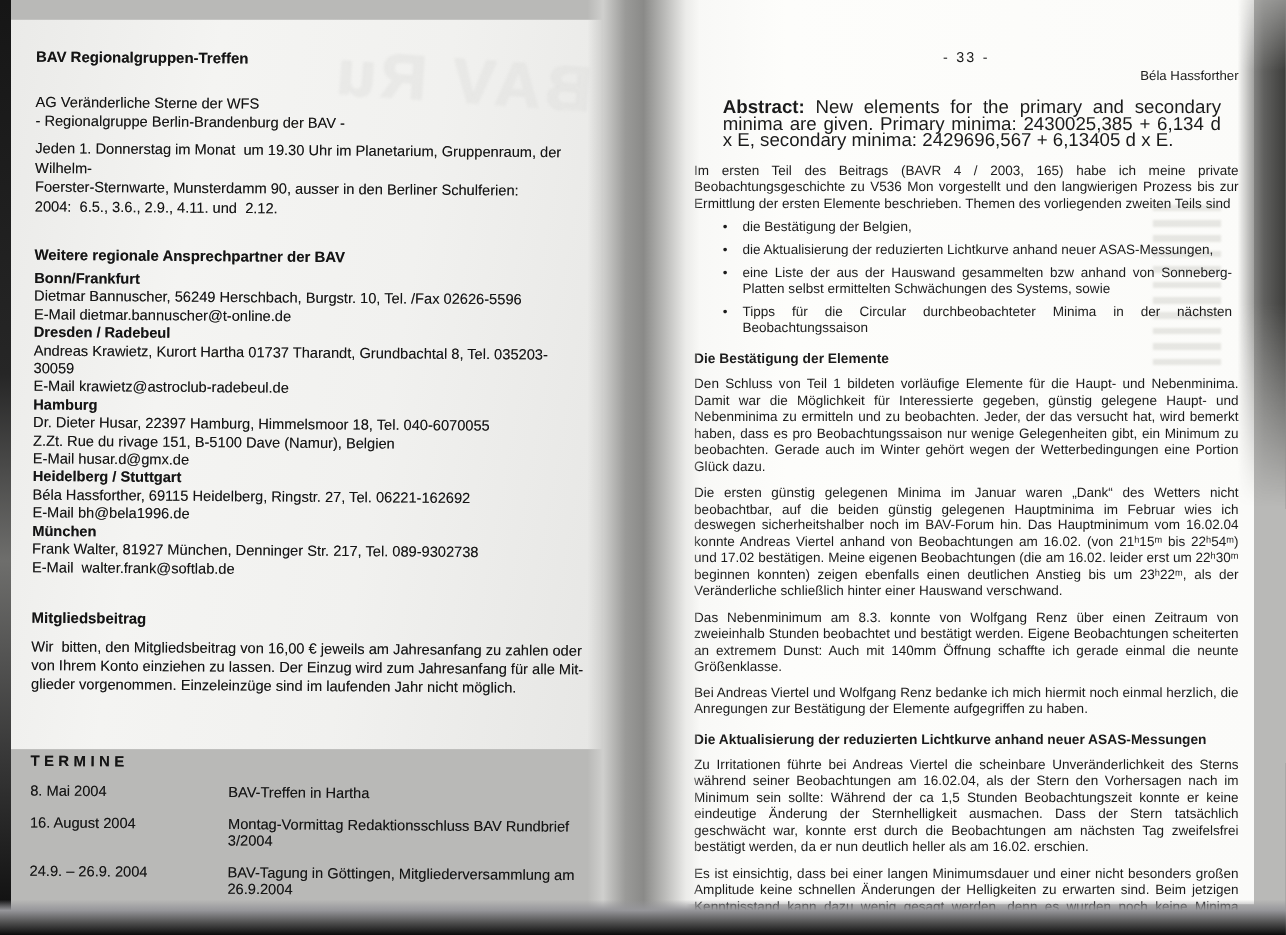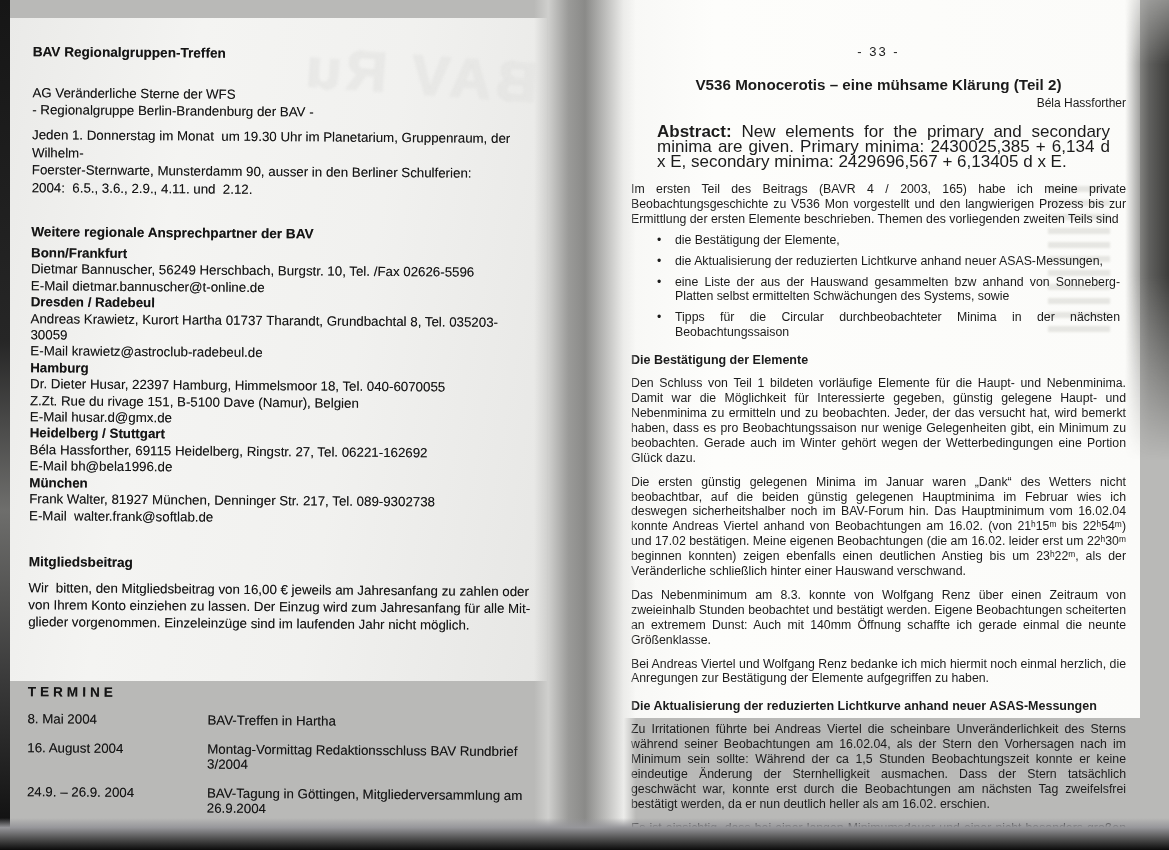--- a/index.html
+++ b/index.html
@@ -40,21 +40,21 @@
   .evt-date{width:180px;flex-shrink:0;}
   .evt-desc{flex:1;}
   .ghost-bav{
     position:absolute;left:270px;top:22px;width:260px;height:90px;
     font-size:58px;font-weight:700;color:#e2e2e0;opacity:.55;
     transform:scaleX(-1) rotate(-4deg);
     filter:blur(1.5px);
     z-index:1;letter-spacing:4px;
   }
   .page-right{
-    left:595px;top:0;width:545px;height:718px;
+    left:595px;top:0;width:545px;height:822px;
     background:linear-gradient(90deg,#eeeeec 0%,#f8f8f6 7%,#fdfdfb 22%,#fbfbf9 100%);
     color:#1b1b1b;
   }
   .pr-inner{padding:44px 14px 0 36px;font-size:12.3px;position:relative;z-index:2;}
   .pageno{text-align:center;letter-spacing:2px;font-size:13px;}
   .art-title{margin-top:17px;text-align:center;font-size:15.2px;font-weight:700;}
   .art-author{margin-top:3px;text-align:right;font-size:12px;}
   .abstract{
     margin:14px 16px 12px 26px;font-size:17px;
     line-height:15px;text-align:justify;
@@ -176,34 +176,33 @@
 
     </div>
   </div>
 
   <div class="page page-right">
     <div class="ghost-right"></div>
     <div class="pr-inner">
 
       <div class="pageno">- 33 -</div>
 
-      <div class="art-title">V536 Monocerotis – eine mühsame Klärung (Teil 2)</div>
       <div class="art-author">Béla Hassforther</div>
 
       <div class="abstract">
         <span class="abs-label">Abstract:</span>
         <span>New elements for the primary and secondary minima are given. Primary minima: 2430025,385 + 6,134 d x E, secondary minima: 2429696,567 + 6,13405 d x E.</span>
       </div>
 
       <div class="para intro">Im ersten Teil des Beitrags (BAVR 4 / 2003, 165) habe ich meine private Beobachtungsgeschichte zu V536 Mon vorgestellt und den langwierigen Prozess bis zur Ermittlung der ersten Elemente beschrieben. Themen des vorliegenden zweiten Teils sind</div>
 
       <div class="bullets">
         <div class="bullet">
           <span class="dot">•</span>
-          <span class="btext">die Bestätigung der Elemente,</span>
+          <span class="btext">die Bestätigung der Belgien,</span>
         </div>
         <div class="bullet">
           <span class="dot">•</span>
           <span class="btext">die Aktualisierung der reduzierten Lichtkurve anhand neuer ASAS-Messungen,</span>
         </div>
         <div class="bullet">
           <span class="dot">•</span>
           <span class="btext">eine Liste der aus der Hauswand gesammelten bzw anhand von Sonneberg-Platten selbst ermittelten Schwächungen des Systems, sowie</span>
         </div>
         <div class="bullet">

